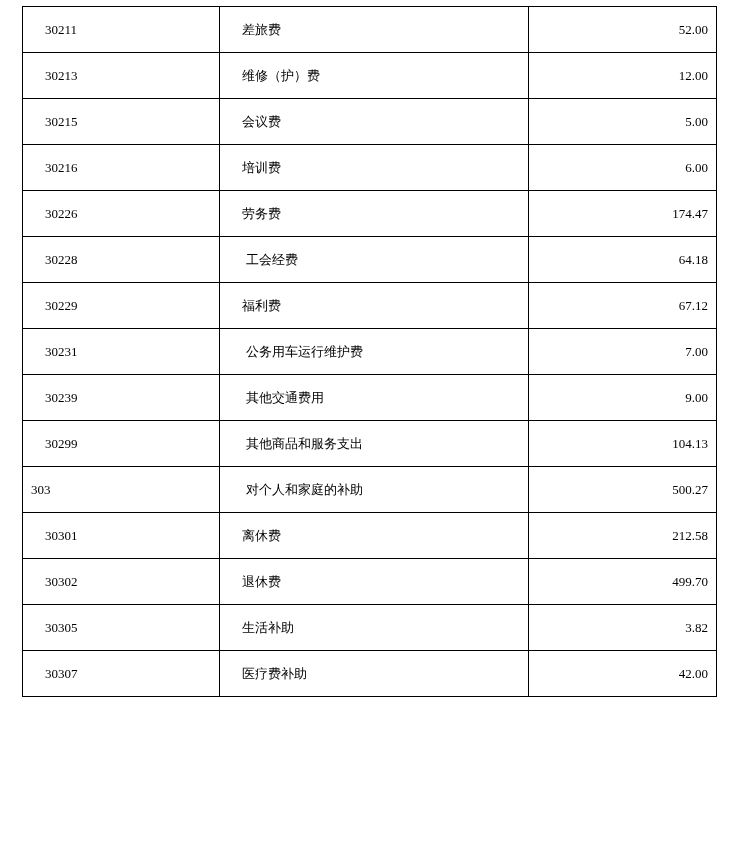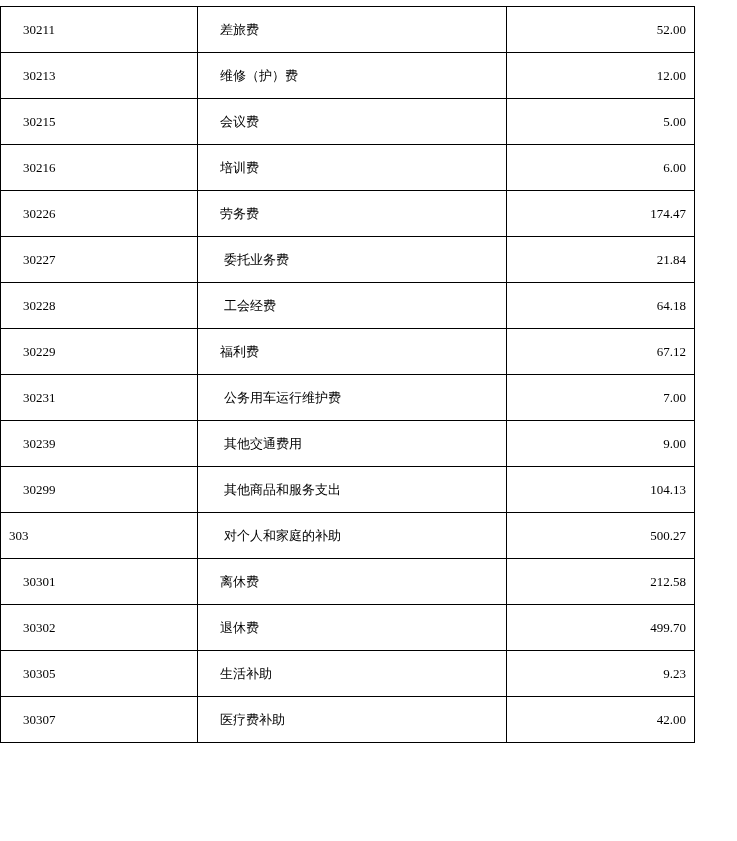--- a/index.html
+++ b/index.html
@@ -17,20 +17,21 @@
   }
   .page {
     position: relative;
     width: 737px;
     height: 841px;
     box-sizing: border-box;
   }
   table.budget-table {
     border-collapse: collapse;
     width: 694px;
+    margin-left: 22px;
     margin-top: 6px;
     table-layout: fixed;
   }
   table.budget-table td {
     border: 1px solid #000000;
     height: 45px;
     padding: 0 8px;
     vertical-align: middle;
     font-size: 13px;
     line-height: 1.2;
@@ -101,25 +102,20 @@
           <td class="code-cell level-sub">30216</td>
           <td class="name-cell" style="padding-left: 22px;">培训费</td>
           <td class="amount-cell">6.00</td>
         </tr>
         <tr>
           <td class="code-cell level-sub">30226</td>
           <td class="name-cell" style="padding-left: 22px;">劳务费</td>
           <td class="amount-cell">174.47</td>
         </tr>
         <tr>
-          <td class="code-cell level-sub">30227</td>
-          <td class="name-cell" style="padding-left: 26px;">委托业务费</td>
-          <td class="amount-cell">21.84</td>
-        </tr>
-        <tr>
           <td class="code-cell level-sub">30228</td>
           <td class="name-cell" style="padding-left: 26px;">工会经费</td>
           <td class="amount-cell">64.18</td>
         </tr>
         <tr>
           <td class="code-cell level-sub">30229</td>
           <td class="name-cell" style="padding-left: 22px;">福利费</td>
           <td class="amount-cell">67.12</td>
         </tr>
         <tr>
@@ -148,21 +144,21 @@
           <td class="amount-cell">212.58</td>
         </tr>
         <tr>
           <td class="code-cell level-sub">30302</td>
           <td class="name-cell" style="padding-left: 22px;">退休费</td>
           <td class="amount-cell">499.70</td>
         </tr>
         <tr>
           <td class="code-cell level-sub">30305</td>
           <td class="name-cell" style="padding-left: 22px;">生活补助</td>
-          <td class="amount-cell">9.23</td>
+          <td class="amount-cell">3.82</td>
         </tr>
         <tr>
           <td class="code-cell level-sub">30307</td>
           <td class="name-cell" style="padding-left: 22px;">医疗费补助</td>
           <td class="amount-cell">42.00</td>
         </tr>
       </tbody>
   </table>
 
 

